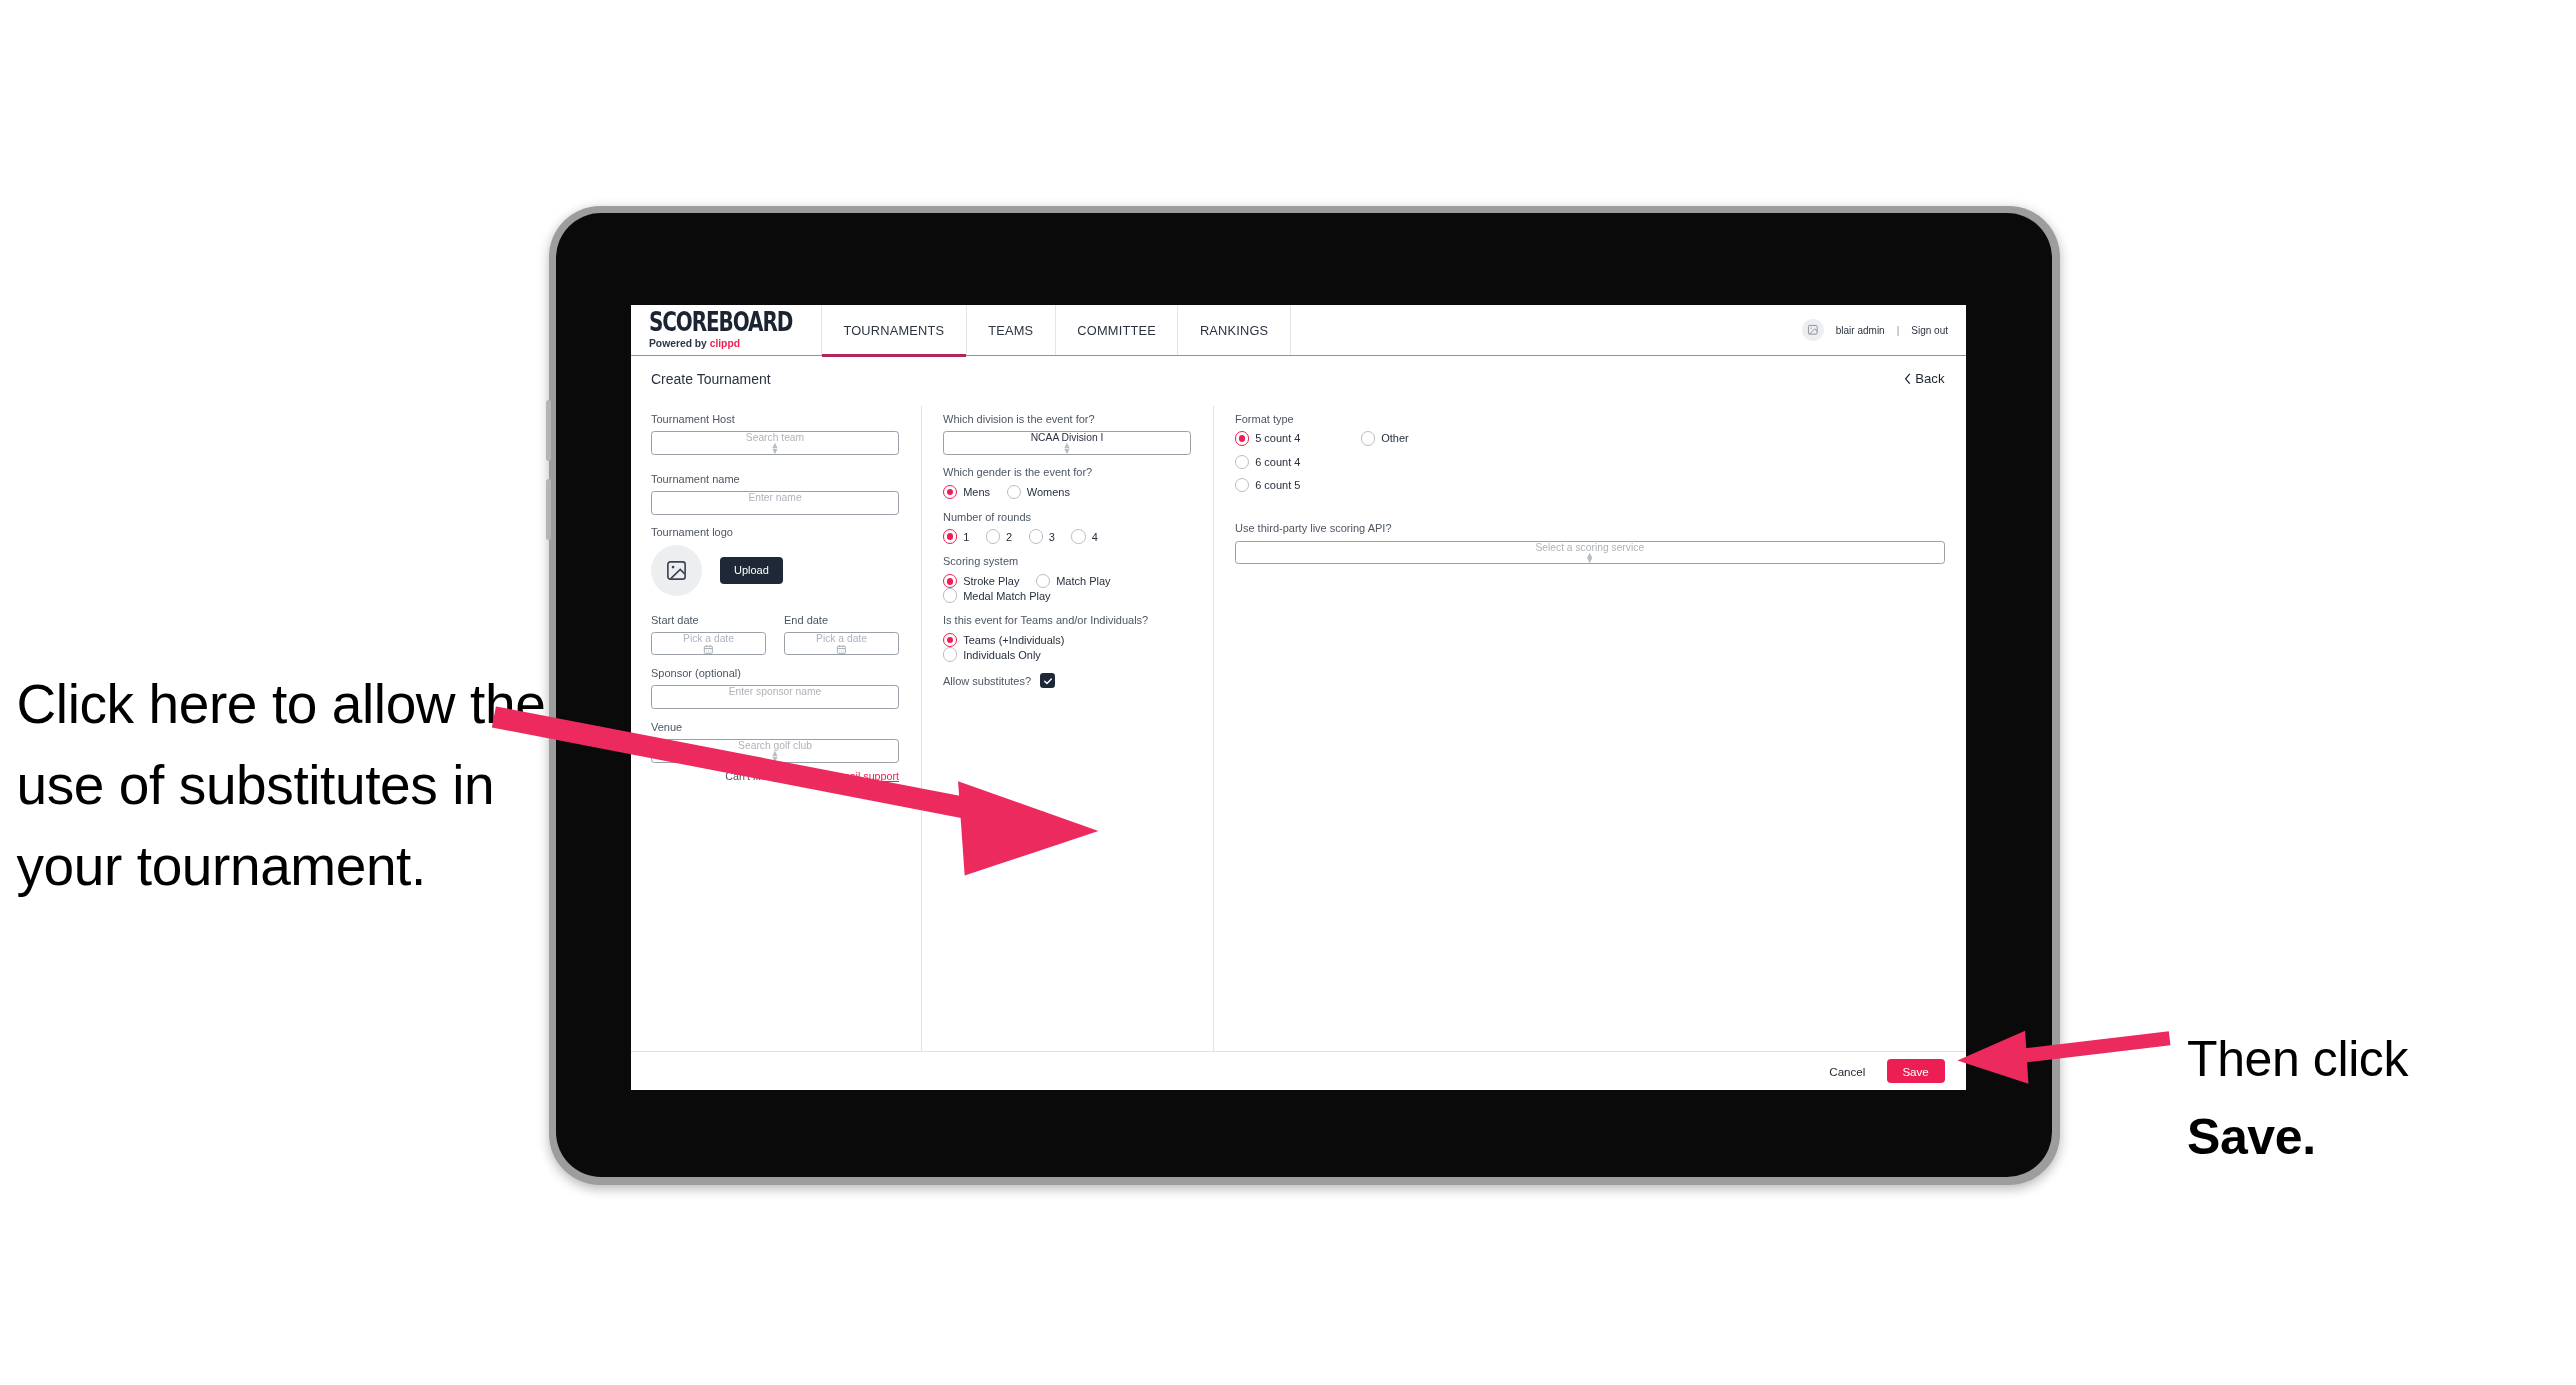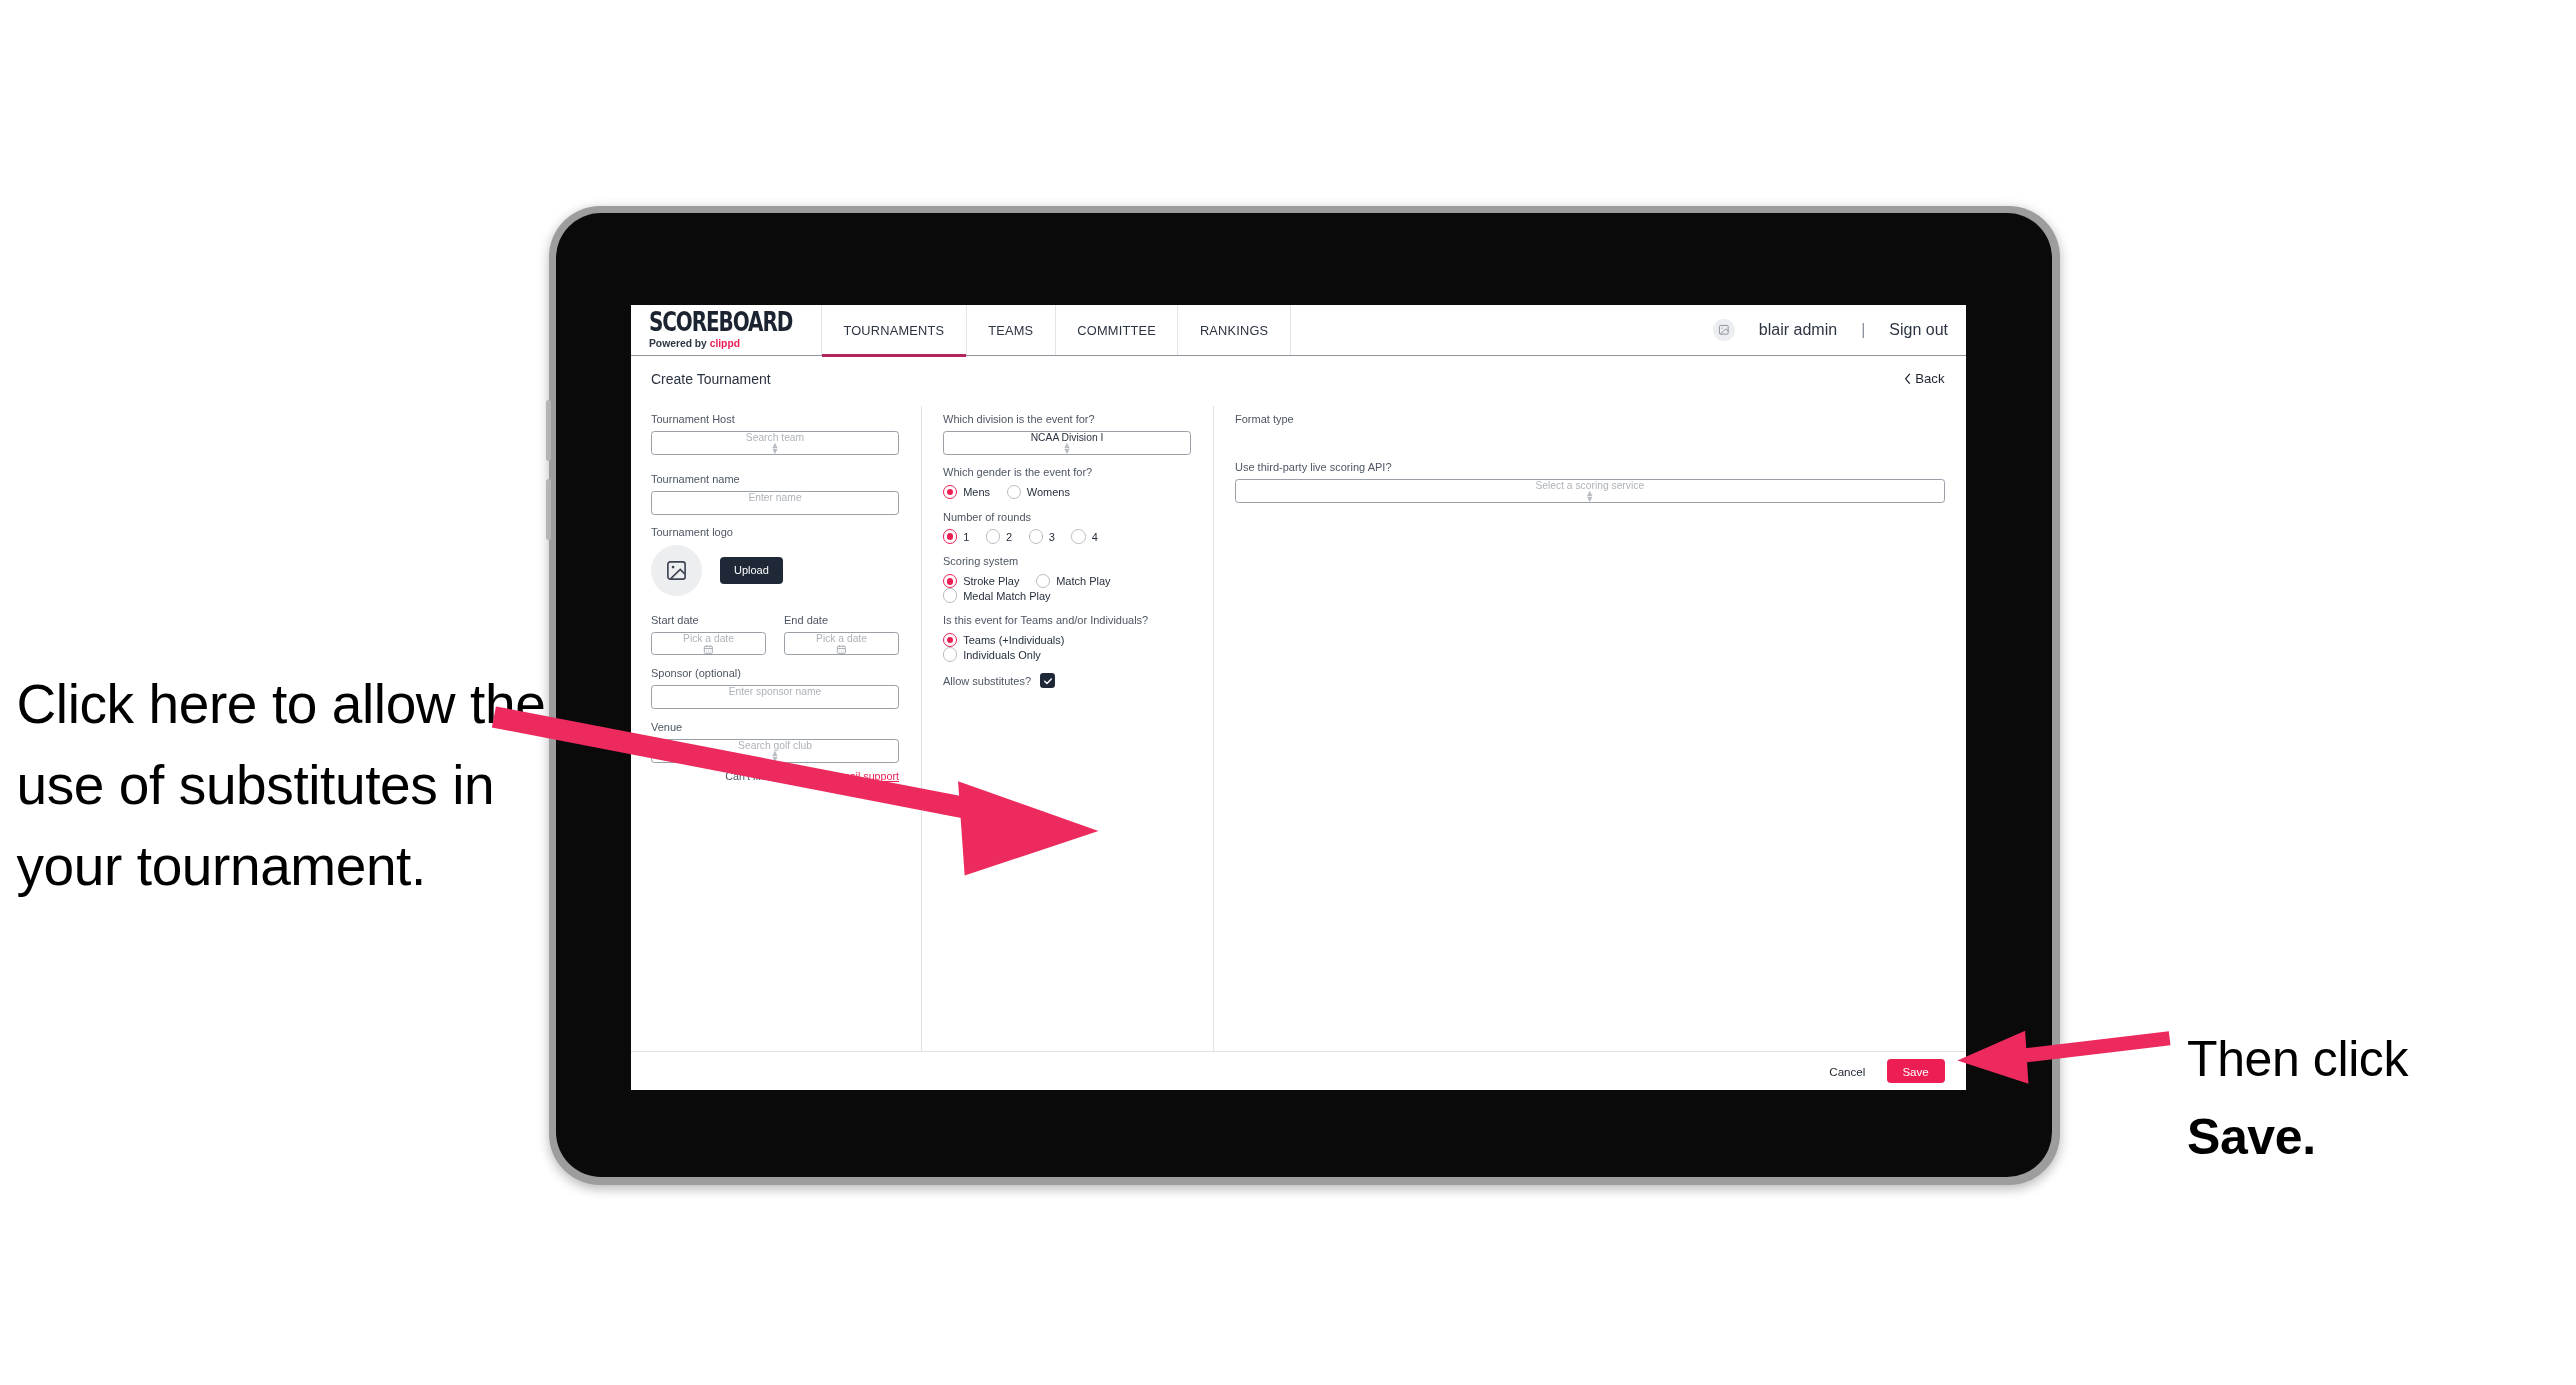--- a/index.html
+++ b/index.html
@@ -118,23 +118,23 @@
     cursor: pointer;
     white-space: nowrap;
   }
   .tabitem.active::after {
     content:"";
     position:absolute; left:0; right:0; bottom:-1.7px; height:2.5px;
     background:#b4245c;
   }
   #nav-spacer { flex:1; border-right: none; }
   #userbox {
-    display:flex; align-items:center; gap:24px;
+    display:flex; align-items:center; gap:12px;
     padding: 0 18px 0 15px;
-    font-size: 16px; color:#2c3442;
+    font-size: 10px; color:#2c3442;
   }
   #avatar {
     width: 22px; height: 22px; border-radius: 50%;
     background: #eceef1;
     display:flex; align-items:center; justify-content:center;
   }
   #userbox .sep { color:#8b929c; }
   #userbox .lnk { cursor:pointer; }
 
   
@@ -521,20 +521,42 @@
             <svg width="10" height="10" viewBox="0 0 24 24" fill="none" stroke="#ffffff" stroke-width="3.2" stroke-linecap="round" stroke-linejoin="round">
               <path d="M4 12.5l5.5 5.5L20 7"></path>
             </svg>
           </span>
         </div>
       </div>
 
       <div class="col" id="col3">
 
         <div class="flabel">Format type</div>
+        <div id="fmtgrid">
+          <div class="radiocol left">
+            <div class="radio on">
+              <span class="rdot"></span>
+              <span>5 count 4</span>
+            </div>
+            <div class="radio">
+              <span class="rdot"></span>
+              <span>6 count 4</span>
+            </div>
+            <div class="radio">
+              <span class="rdot"></span>
+              <span>6 count 5</span>
+            </div>
+          </div>
+          <div class="radiocol">
+            <div class="radio">
+              <span class="rdot"></span>
+              <span>Other</span>
+            </div>
+          </div>
+        </div>
 
         <div class="gap-lg"></div>
         <div class="gap-md"></div>
 
         <div class="flabel">Use third-party live scoring API?</div>
         <div class="inputbox">
           <span class="ph">Select a scoring service</span>
           <span class="chev">
               <span>▲</span>
               <span>▼</span>

